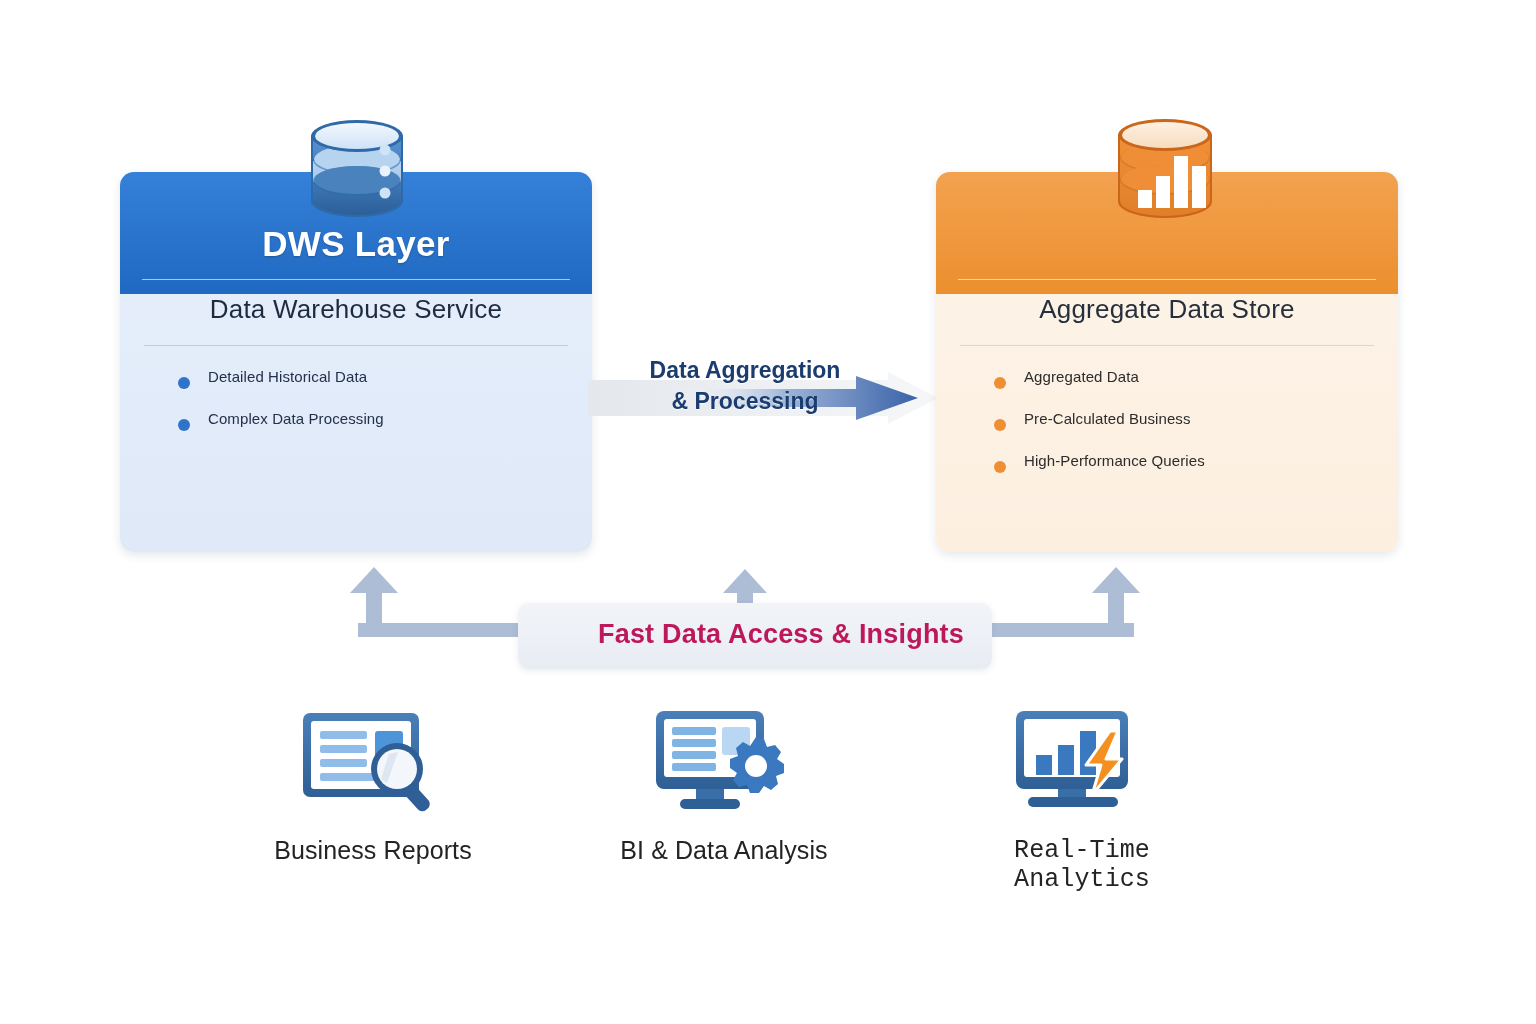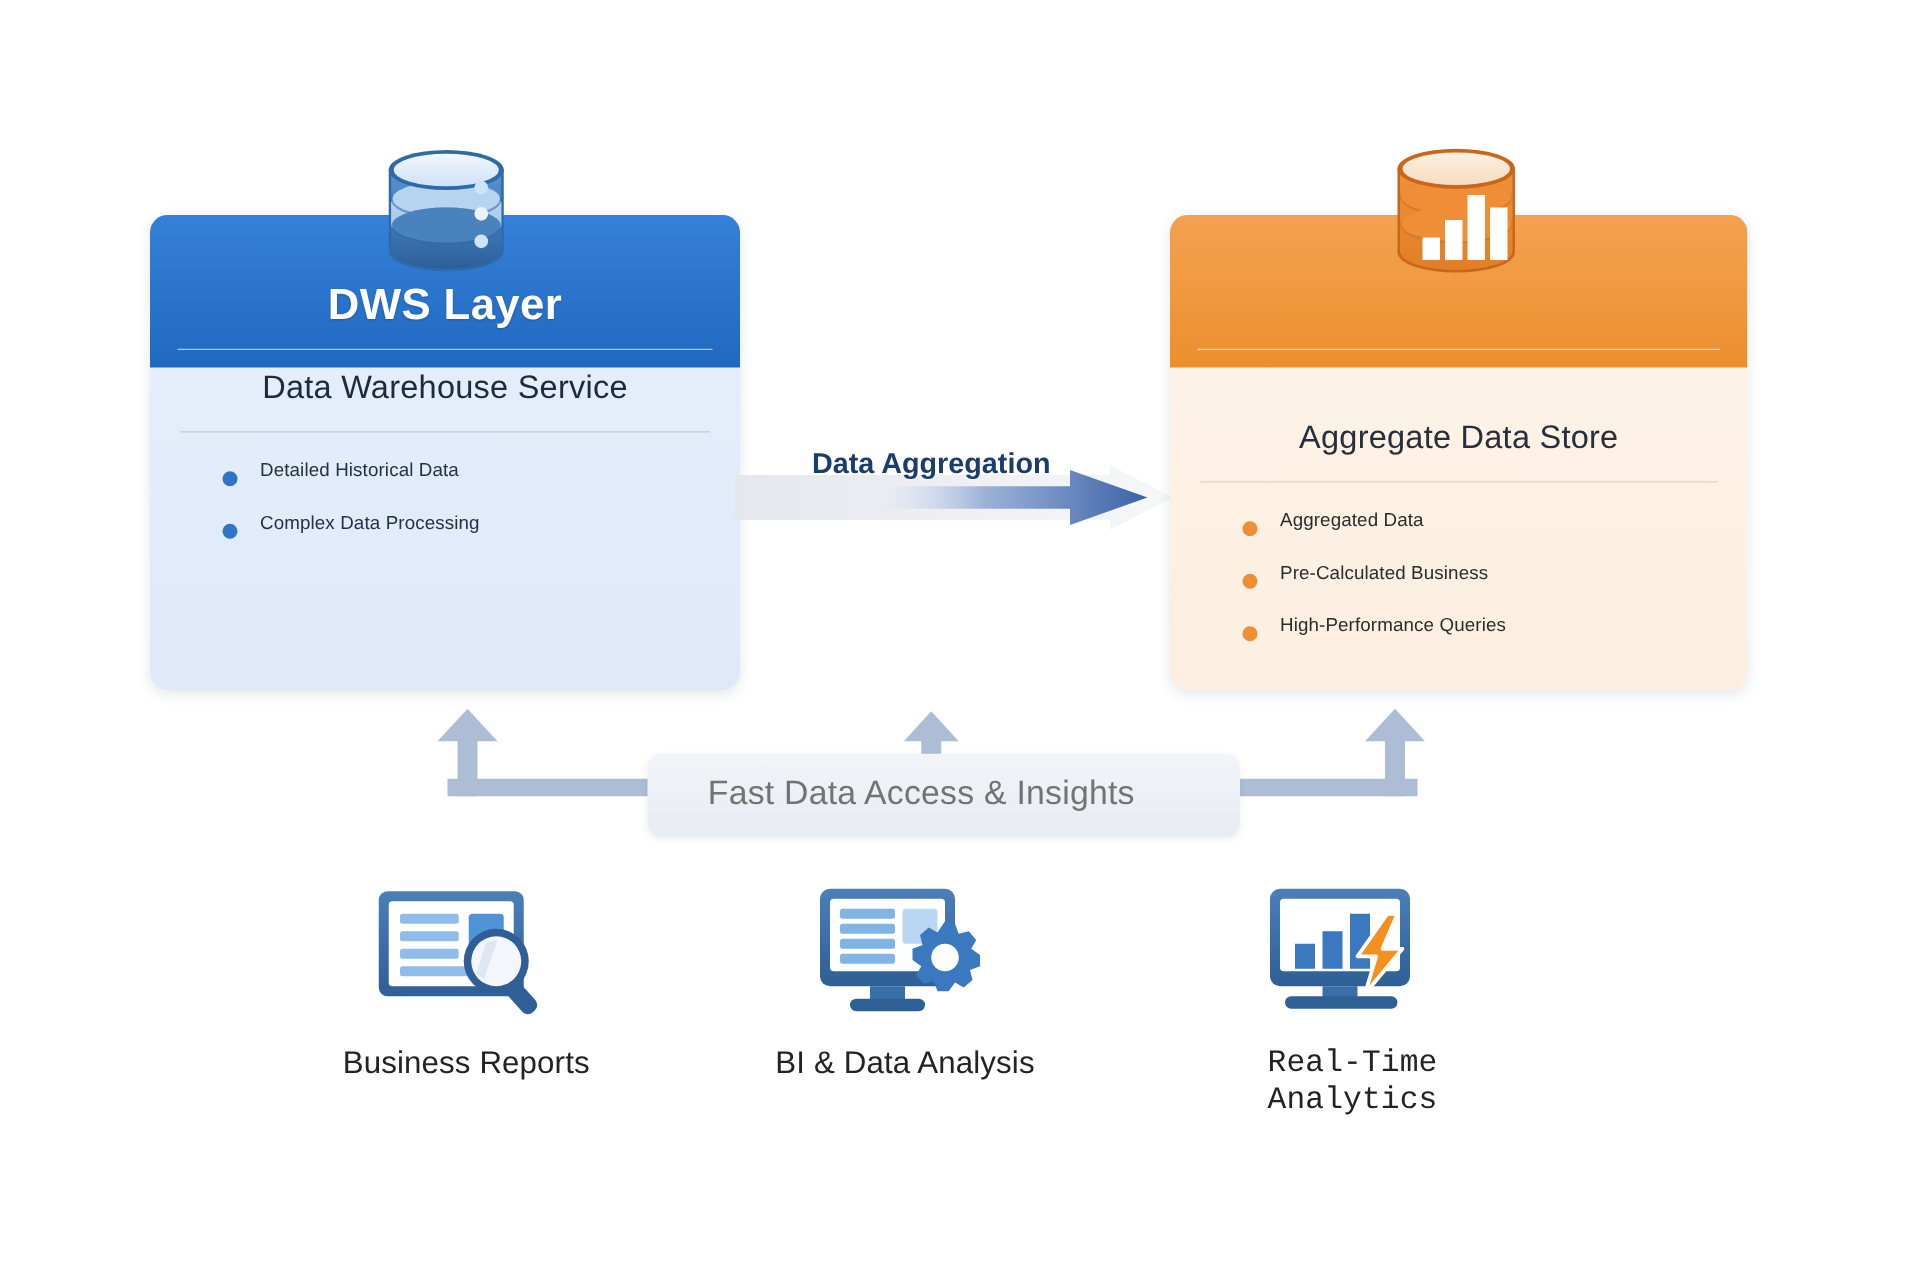--- a/index.html
+++ b/index.html
@@ -62,21 +62,21 @@
     bottom: 14px;
     height: 1px;
     background: rgba(255,255,255,0.62);
   }
   .card-subtitle {
     text-align: center;
     font-size: 26px;
     color: #1d2b3f;
     letter-spacing: 0.2px;
   }
-  #ads-card .card-subtitle { color: #26303c; margin-top: 40px; }
+  #ads-card .card-subtitle { color: #26303c; }
   .sub-rule {
     margin: 20px 24px 0 24px;
     height: 1px;
   }
   #dws-card .sub-rule { background: #b9cde8; }
   #ads-card .sub-rule { background: #ecd4b6; }
 
   .bullets {
     list-style: none;
     margin: 0;
@@ -138,26 +138,26 @@
     position: absolute;
     left: 518px; top: 603px;
     width: 474px; height: 66px;
     border-radius: 11px;
     background: linear-gradient(180deg, #f2f4f8 0%, #e8ecf3 100%);
     box-shadow: 0 2px 6px rgba(50,70,100,0.10);
     z-index: 3;
   }
   #access-label {
     position: absolute;
-    left: 500px; top: 619px;
+    left: 544px; top: 619px;
     width: 474px;
     text-align: center;
     font-size: 27px;
-    font-weight: normal;
-    color: #737373;
+    font-weight: bold;
+    color: #be185d;
     z-index: 4;
     letter-spacing: 0.2px;
   }
 
   
   .consumer {
     position: absolute;
     width: 260px;
     text-align: center;
   }
@@ -254,20 +254,21 @@
         </linearGradient>
       </defs>
 
       <path d="M0 8 L300 8 L300 0 L350 26 L300 52 L300 44 L0 44 Z" fill="url(#bandGrad)"></path>
 
       <path d="M90 17 L268 17 L268 4 L330 26 L268 48 L268 35 L90 35 Z" fill="url(#headGrad)"></path>
     </svg>
   </div>
   <div id="flow-arrow-label">
     <div>Data Aggregation</div>
+    <div>&amp; Processing</div>
   </div>
 
   <div class="layer-card" id="ads-card">
     <div class="card-header">
       <div class="header-rule"></div>
     </div>
     <div class="card-subtitle">Aggregate Data Store</div>
     <div class="sub-rule"></div>
     <ul class="bullets">
       <li>Aggregated Data</li>

